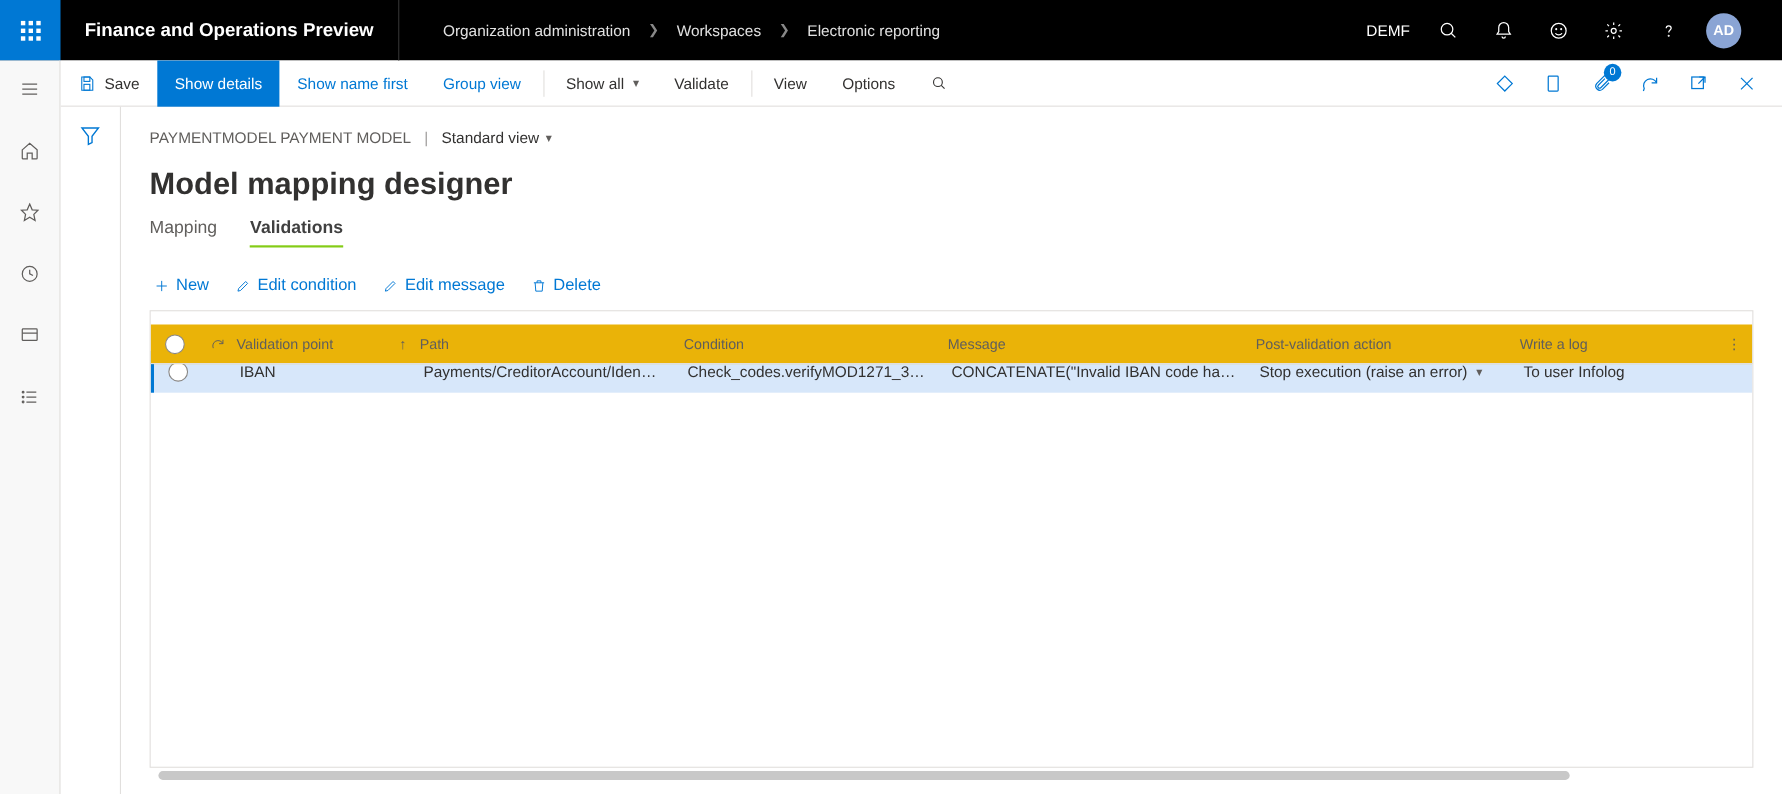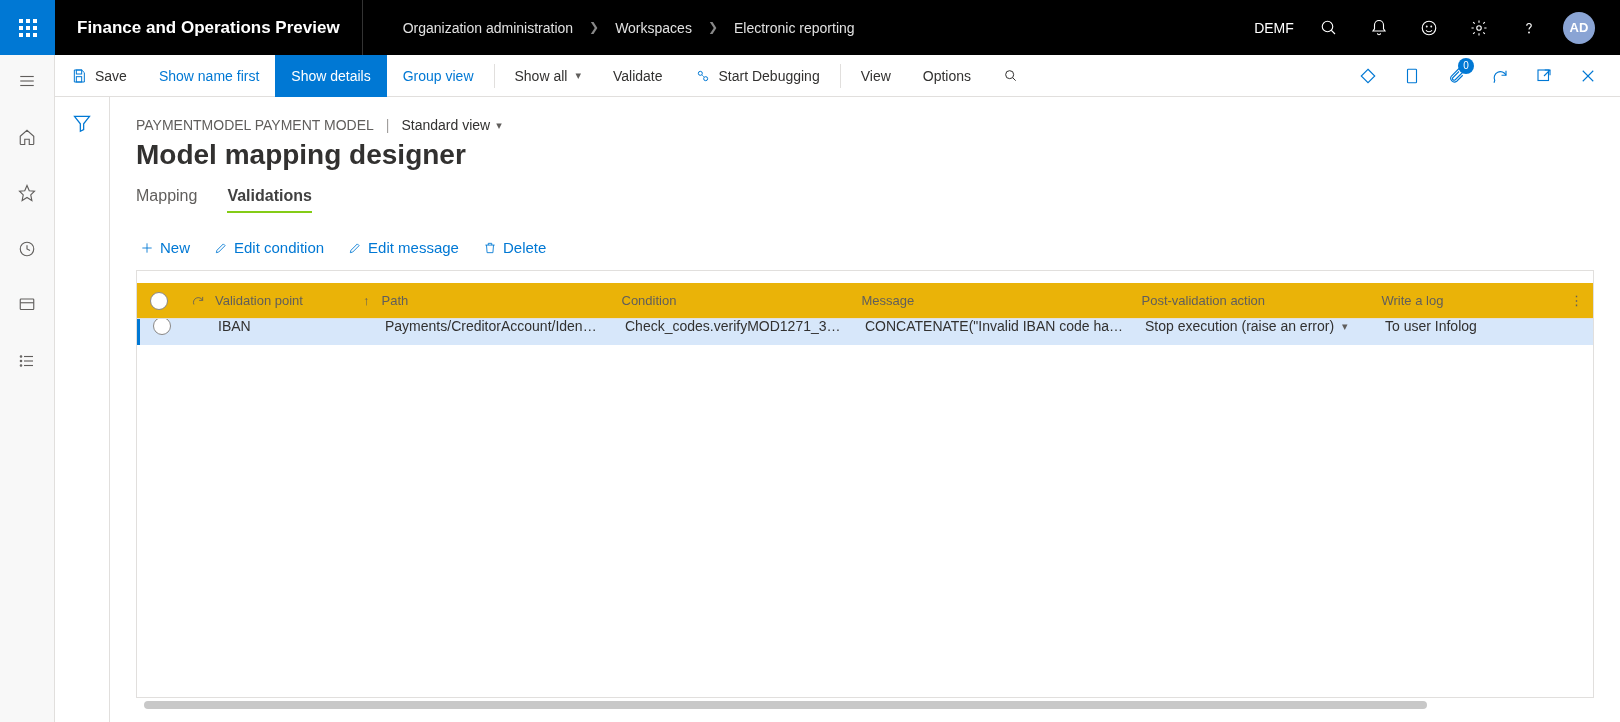--- a/index.html
+++ b/index.html
@@ -6,21 +6,21 @@
 body { font-family: "Segoe UI", -apple-system, BlinkMacSystemFont, sans-serif; font-size: 14px; color: #323130; background: #fff; width: 1620px; height: 722px; overflow: hidden; }
 
 
 .top-bar { height: 55px; background: #000000; color: #fff; display: flex; align-items: center; }
 .waffle { width: 55px; height: 55px; background: #0078d4; display: flex; align-items: center; justify-content: center; cursor: pointer; }
 .grid9 { display: grid; grid-template-columns: repeat(3, 4px); grid-template-rows: repeat(3, 4px); gap: 3px; }
 .grid9 span { background: #fff; width: 4px; height: 4px; }
 .app-title { font-size: 17px; font-weight: 600; padding: 0 22px; border-right: 1px solid #333; height: 100%; display: flex; align-items: center; }
 .breadcrumb { display: flex; gap: 16px; padding-left: 40px; flex: 1; font-size: 14px; color: #e1e1e1; }
 .breadcrumb .sep { color: #888; font-size: 12px; }
-.top-right { display: flex; align-items: center; gap: 0; padding-right: 16px; }
+.top-right { display: flex; align-items: center; gap: 0; padding-right: 28px; }
 .top-right > div { width: 50px; height: 55px; display: flex; align-items: center; justify-content: center; cursor: pointer; color: #fff; }
 .avatar { width: 32px; height: 32px; border-radius: 50%; background: #8aa4d4; color: #fff; display: flex; align-items: center; justify-content: center; font-size: 13px; font-weight: 600; }
 .entity-label { color: #fff; font-size: 14px; padding-right: 10px; }
 
 
 .action-bar { height: 42px; background: #fff; border-bottom: 1px solid #e1dfdd; display: flex; align-items: center; margin-left: 55px; }
 .action-btn { height: 42px; padding: 0 16px; display: flex; align-items: center; gap: 8px; cursor: pointer; color: #323130; font-size: 14px; }
 .action-btn.blue { color: #0078d4; }
 .action-btn.primary { background: #0078d4; color: #fff; }
 .action-sep { width: 1px; height: 24px; background: #e1dfdd; margin: 0 4px; }
@@ -35,21 +35,21 @@
 
 
 .main-wrap { position: absolute; left: 55px; right: 0; top: 97px; bottom: 0; display: flex; }
 .filter-col { width: 55px; border-right: 1px solid #e1dfdd; display: flex; flex-direction: column; align-items: center; padding-top: 16px; }
 .filter-icon { color: #0078d4; cursor: pointer; }
 .content { flex: 1; padding: 20px 26px 10px 26px; overflow: hidden; display: flex; flex-direction: column; }
 
 .header-line { display: flex; align-items: center; gap: 12px; font-size: 14px; color: #605e5c; }
 .header-line .sep2 { color: #a19f9d; }
 .view-dd { color: #323130; cursor: pointer; display: inline-flex; align-items: center; gap: 6px; }
-.page-title { font-size: 28px; font-weight: 600; margin-top: 6px; margin-bottom: 16px; }
+.page-title { font-size: 28px; font-weight: 600; margin-top: 18px; margin-bottom: 16px; }
 
 .tabs { display: flex; gap: 30px; border-bottom: none; margin-bottom: 26px; }
 .tab { font-size: 16px; color: #605e5c; padding-bottom: 6px; cursor: pointer; }
 .tab.active { color: #404040; font-weight: 700; border-bottom: 2px solid #84cc16; }
 
 .grid-actions { display: flex; gap: 24px; margin-bottom: 14px; padding-left: 4px; align-items: center; }
 .grid-act { color: #0078d4; cursor: pointer; display: inline-flex; align-items: center; gap: 6px; font-size: 15px; }
 
 .grid { border: 1px solid #e1dfdd; flex: 1; overflow: auto; position: relative; }
 .grid-header { display: flex; align-items: center; height: 36px; border-bottom: 1px solid #e1dfdd; background: #eab308; font-size: 13px; color: #605e5c; position: sticky; top: 12px; }
@@ -183,37 +183,29 @@
 
 <div class="action-bar">
   <div class="action-btn">
     <svg width="16" height="16" viewBox="0 0 24 24" style="color:#0078d4">
         <path d="M5 3h11l4 4v14H5V3z"></path>
         <rect x="8" y="3" width="8" height="6"></rect>
         <rect x="8" y="13" width="8" height="8"></rect>
       </svg>
     <span>Save</span>
   </div>
+  <div class="action-btn primary">Show details</div>
   <div class="action-btn blue">Show name first</div>
-  <div class="action-btn primary">Show details</div>
   <div class="action-btn blue">Group view</div>
   <div class="action-sep"></div>
   <div class="action-btn">
       <span>Show all</span> 
       <span class="chev">▾</span>
     </div>
   <div class="action-btn">Validate</div>
-  <div class="action-btn">
-    <svg width="16" height="16" viewBox="0 0 24 24" style="color:#0078d4">
-        <circle cx="8" cy="8" r="3"></circle>
-        <circle cx="16" cy="16" r="3"></circle>
-        <line x1="11" y1="11" x2="13" y2="13"></line>
-      </svg>
-    <span>Start Debugging</span>
-  </div>
   <div class="action-sep"></div>
   <div class="action-btn">View</div>
   <div class="action-btn">Options</div>
   <div class="action-btn">
       <svg width="16" height="16" viewBox="0 0 24 24">
         <circle cx="10" cy="10" r="6"></circle>
         <line x1="19" y1="19" x2="14.5" y2="14.5"></line>
       </svg>
     </div>
 

